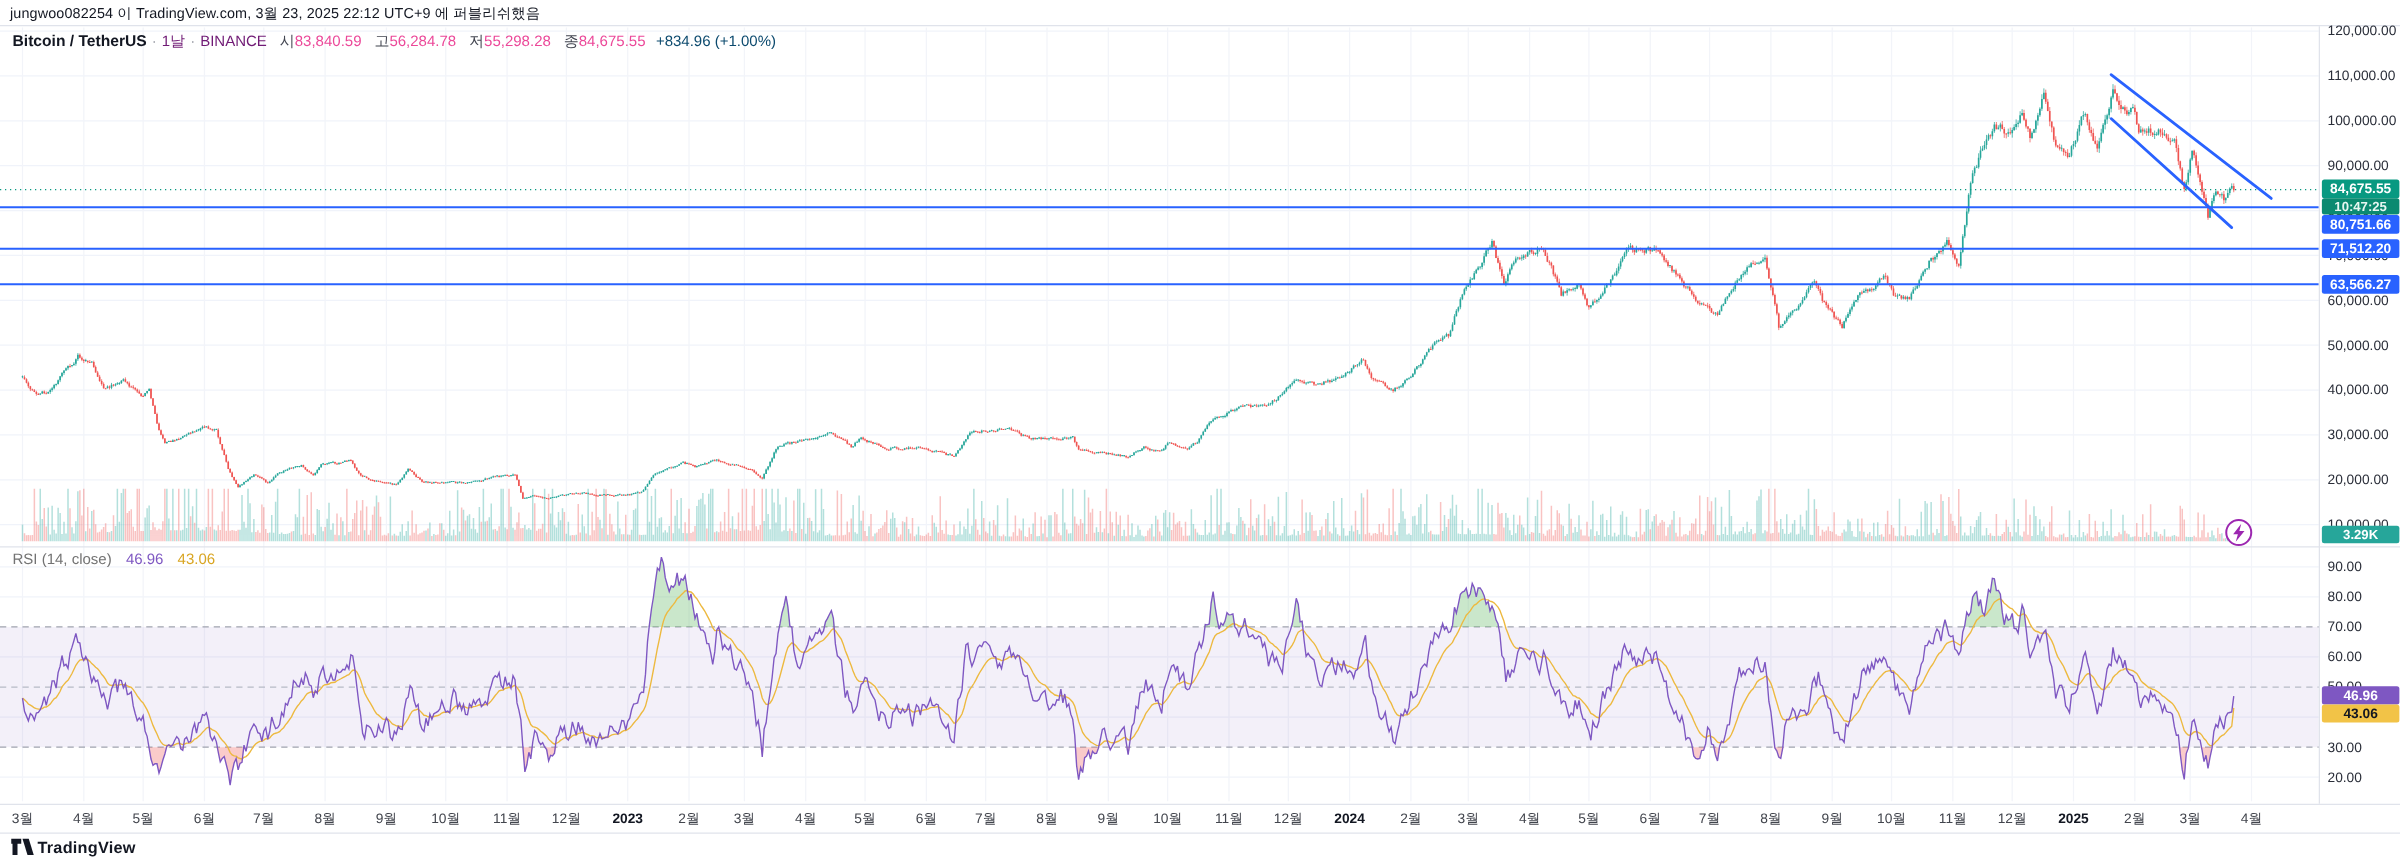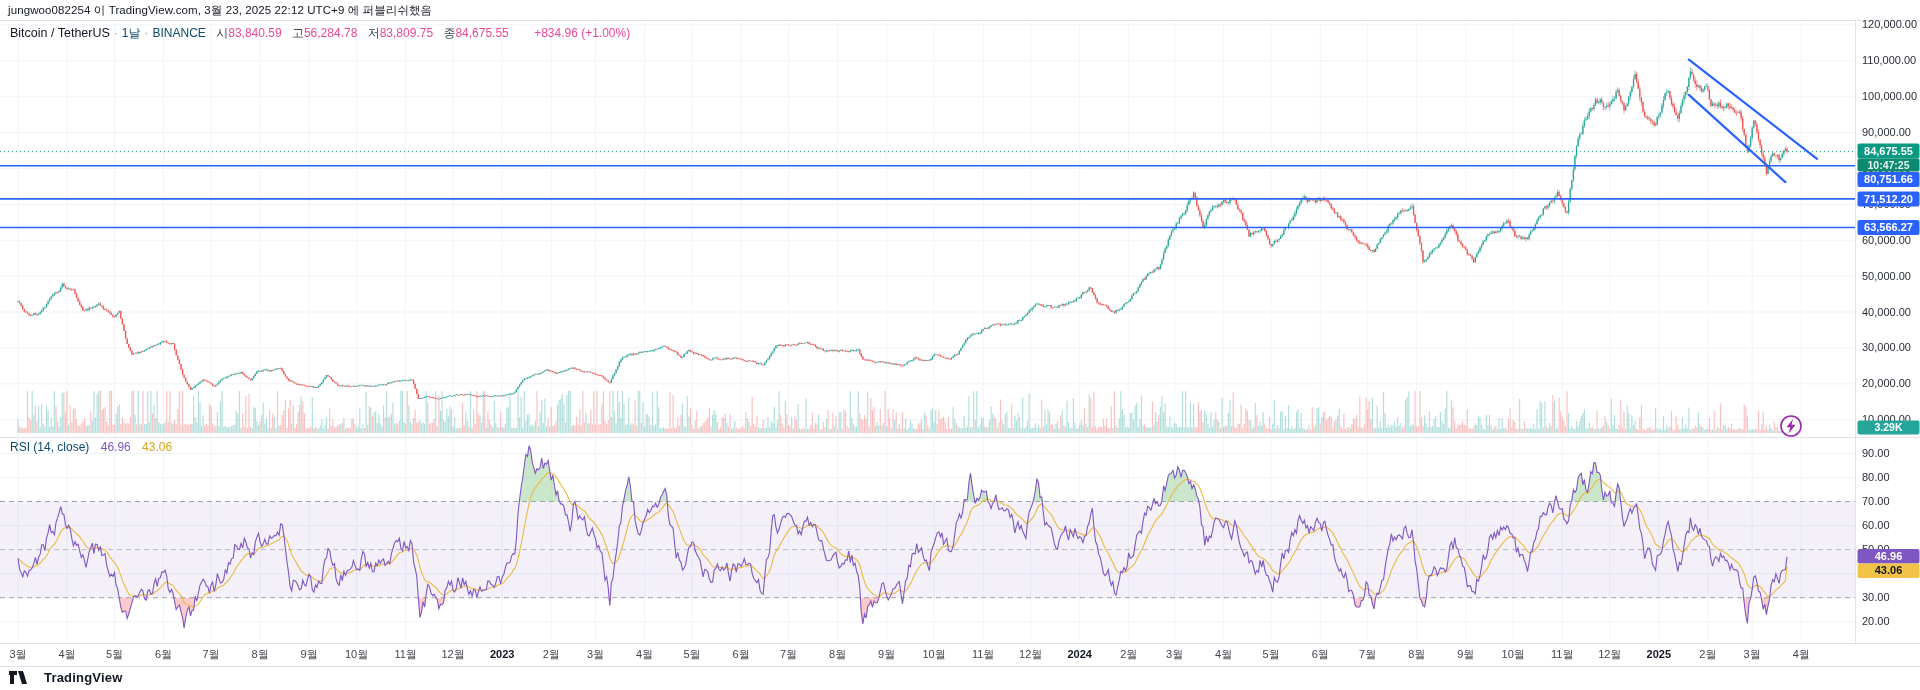--- a/index.html
+++ b/index.html
@@ -2,31 +2,31 @@
 <html><head>
 <meta charset="utf-8">
 <style>
   html,body{margin:0;padding:0;background:#fff;}
   .stage{position:relative;width:1920px;height:690px;background:#fff;overflow:hidden;
          font-family:"Liberation Sans",sans-serif;color:#131722;padding-left:36px;}
   .pub-header{position:absolute;left:8px;top:3px;font-size:11.5px;color:#131722;letter-spacing:.1px;}
   svg text{font-family:"Liberation Sans",sans-serif;}
   .legend{position:absolute;left:10px;top:25px;font-size:12px;white-space:nowrap;}
   .legend .row{height:17px;line-height:17px;}
-  .legend .sym{font-weight:400;color:#131722;font-size:12.5px;}
-  .legend .dim{color:#0c4a6e;}
+  .legend .sym{font-weight:700;color:#131722;font-size:12.5px;}
+  .legend .dim{color:#701a75;}
   .legend .sep{color:#9598a1;margin:0 4px;}
   .legend .k{color:#434651;margin-left:7px;}
   .legend .v{color:#ec4899;font-weight:500;}
-  .legend .chg{color:#ec4899;font-weight:500;margin-left:22px;}
+  .legend .chg{color:#0c4a6e;font-weight:500;margin-left:5px;}
   .rsi-legend{position:absolute;left:10px;top:440px;font-size:12px;white-space:nowrap;}
-  .rsi-legend .t{color:#0c4a6e;margin-top:20px;}
+  .rsi-legend .t{color:#737373;margin-top:20px;}
   .rsi-legend .v1{color:#7e57c2;font-weight:500;margin-left:8px;}
   .rsi-legend .v2{color:#d9a521;font-weight:500;margin-left:8px;}
-  .tv-footer{position:absolute;left:8px;top:670px;display:flex;align-items:center;gap:16px;}
+  .tv-footer{position:absolute;left:8px;top:670px;display:flex;align-items:center;gap:2px;}
   .tv-footer .name{font-size:13px;font-weight:700;color:#131722;letter-spacing:.2px;}
 </style>
 </head>
 <body>
 
 <div class="stage">
   <div class="pub-header">
     <span>jungwoo082254 이 TradingView.com, 3월 23, 2025 22:12 UTC+9 에 퍼블리쉬했음</span>
   </div>
 
@@ -221,21 +221,21 @@
         <rect x="1857.5" y="563.5" width="62" height="14.5" rx="2" fill="#f2c347"></rect>
         <text x="1888.5" y="574.45" font-size="11" text-anchor="middle" fill="#131722" font-weight="600">43.06</text>
       </g>
     </svg>
 
   <div class="legend">
     <div class="row">
       <span class="sym">Bitcoin / TetherUS</span><span class="sep">·</span><span class="dim">1날</span><span class="sep">·</span><span class="dim">BINANCE</span>
       <span class="k">시</span><span class="v">83,840.59</span>
       <span class="k">고</span><span class="v">56,284.78</span>
-      <span class="k">저</span><span class="v">83,809.75</span>
+      <span class="k">저</span><span class="v">55,298.28</span>
       <span class="k">종</span><span class="v">84,675.55</span>
       <span class="chg">+834.96 (+1.00%)</span>
     </div>
   </div>
 
   <div class="rsi-legend">
     <span class="t">RSI (14, close)</span>
     <span class="v1">46.96</span>
     <span class="v2">43.06</span>
   </div>

